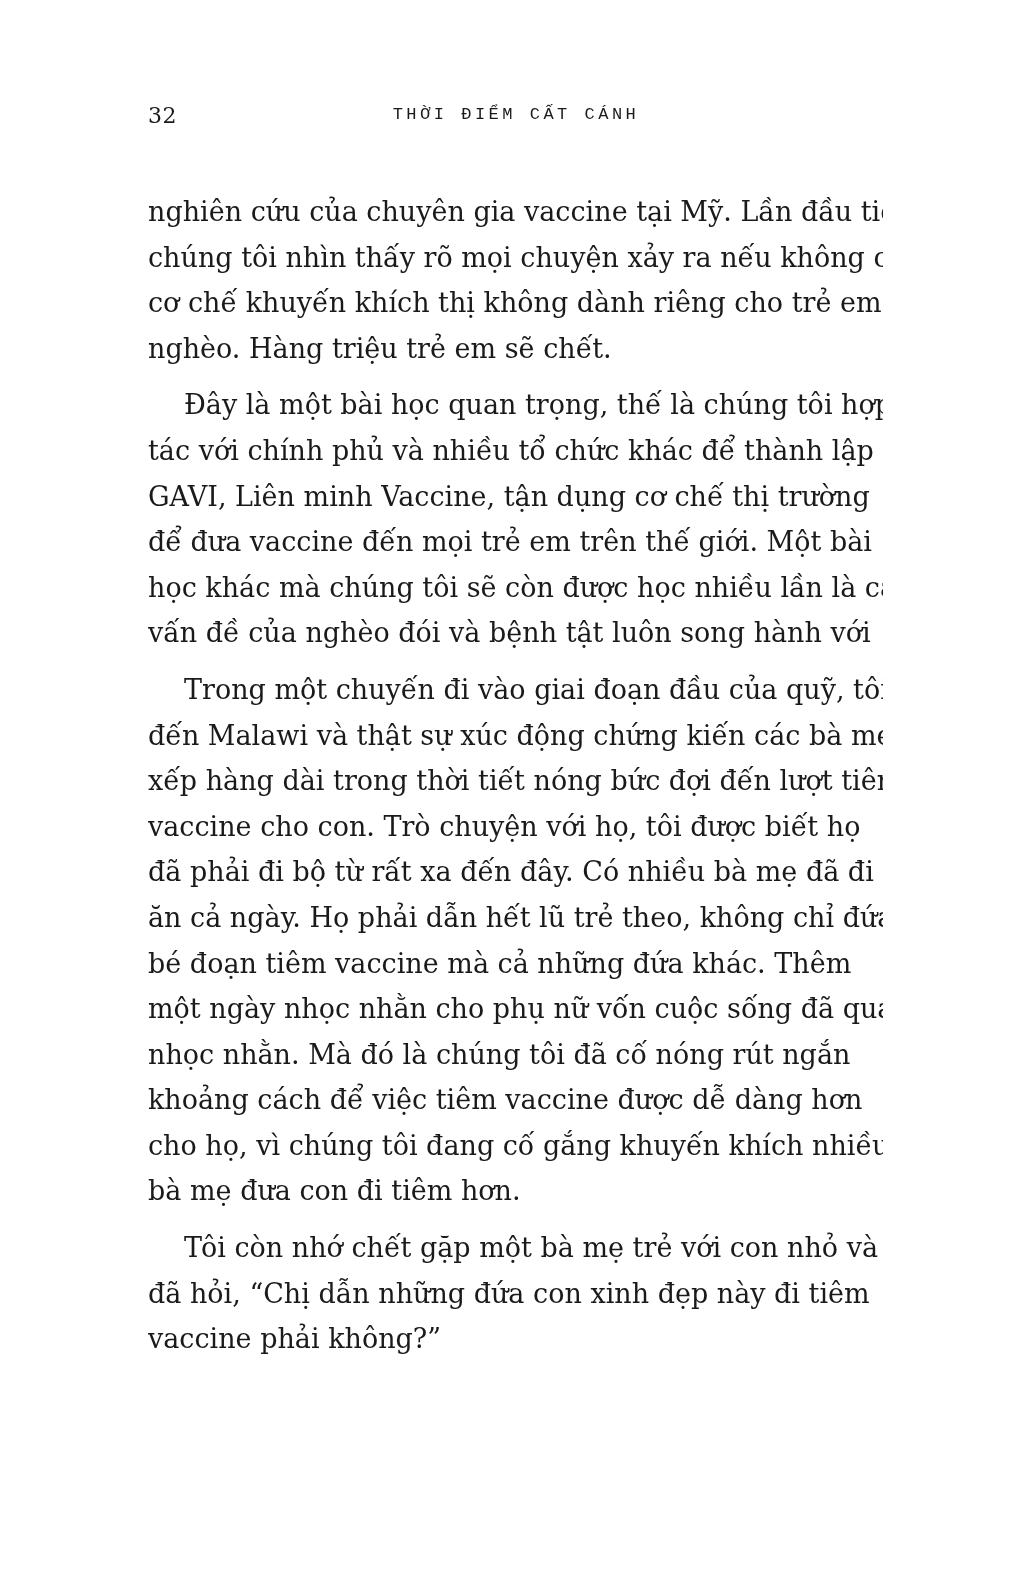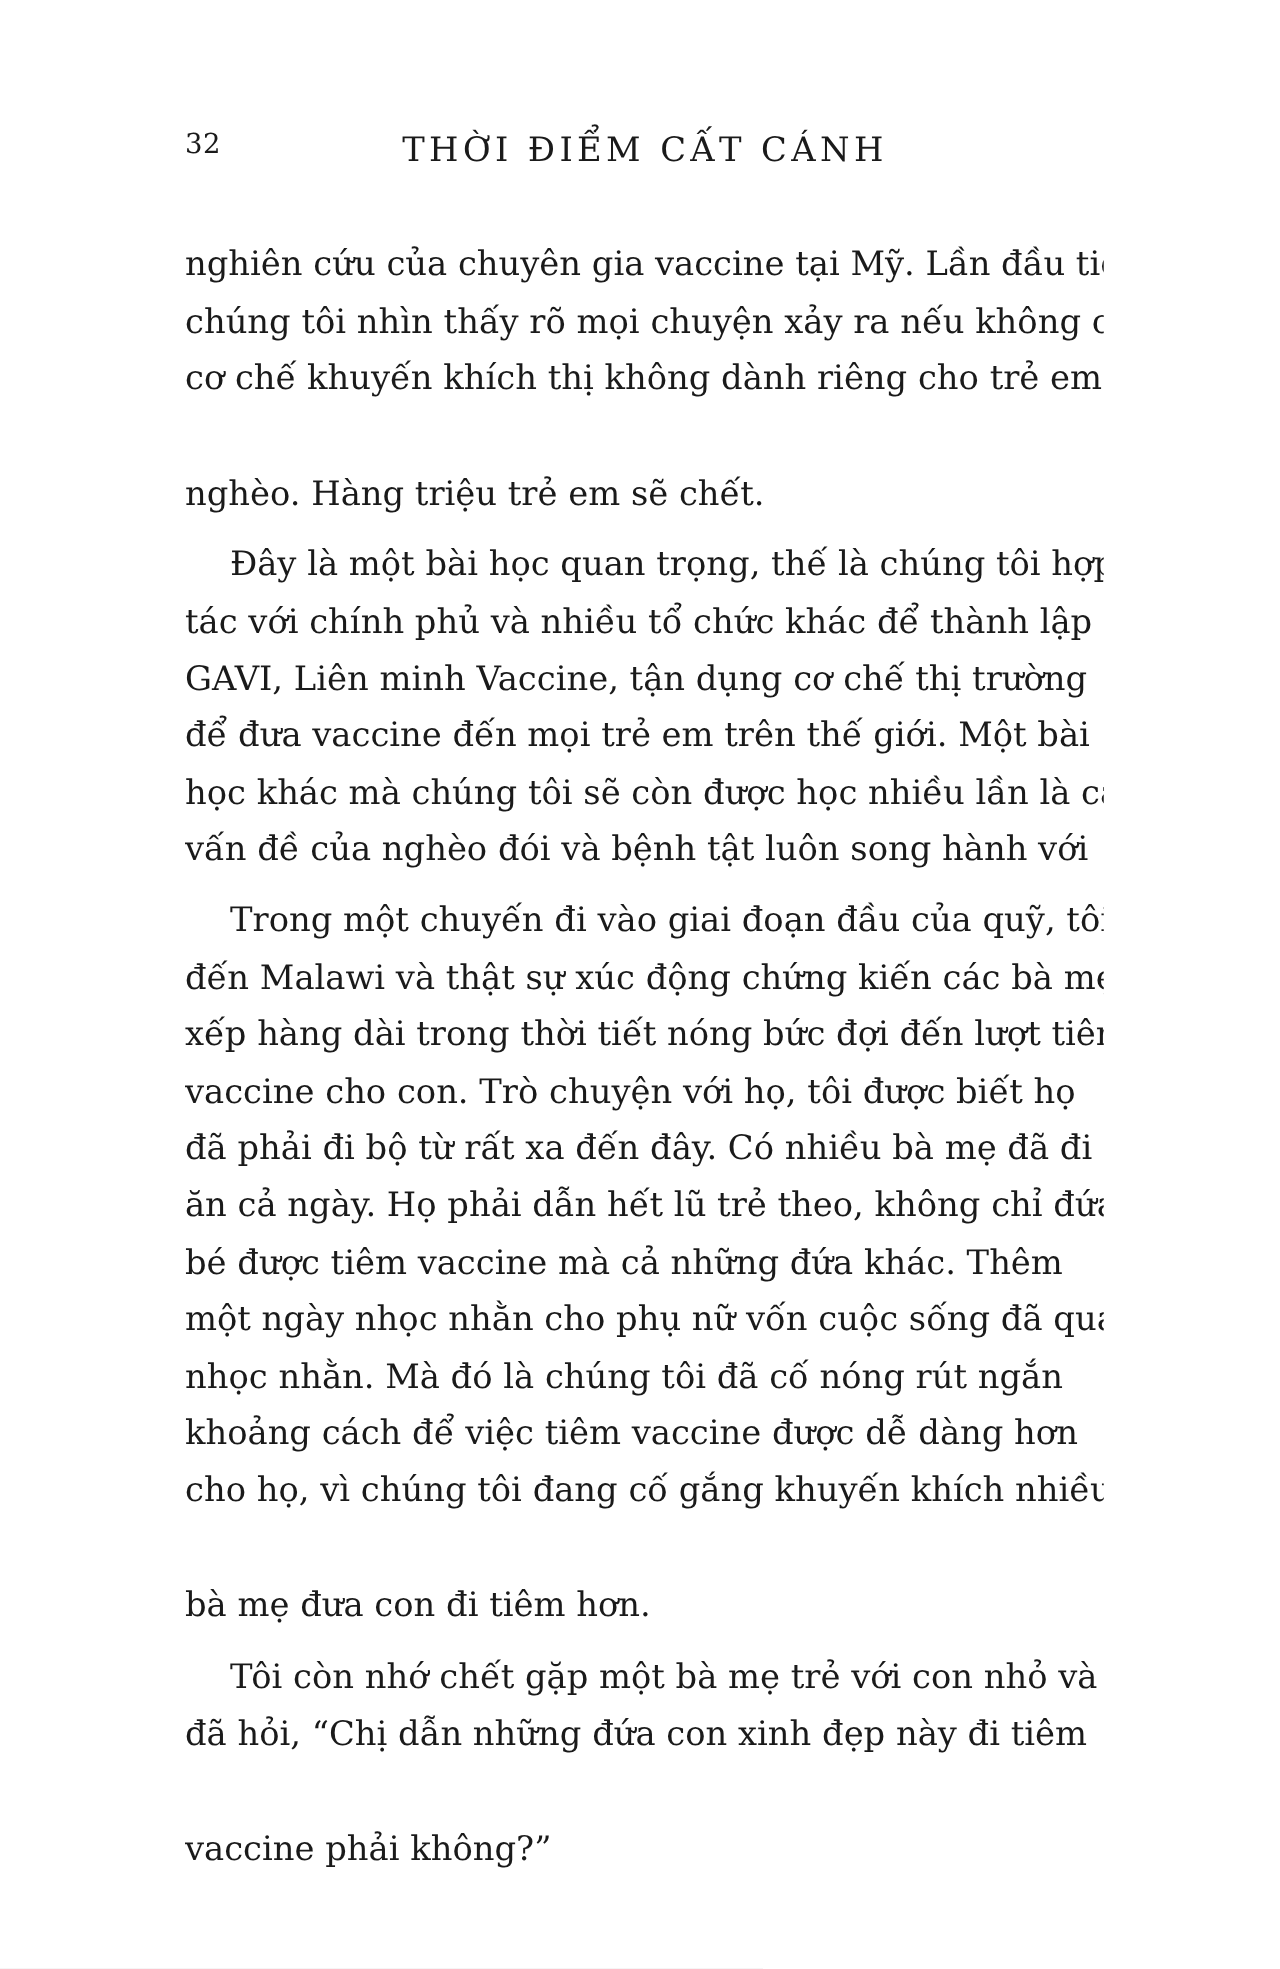--- a/index.html
+++ b/index.html
@@ -30,23 +30,24 @@
     top: 2px;
     font-size: 22px;
     letter-spacing: 0.5px;
   }
   .running-title {
     position: absolute;
     left: 0;
     right: 0;
     top: 4px;
     text-align: center;
-    font-size: 27px;
+    font-size: 17px;
     letter-spacing: 3.5px;
     text-transform: uppercase;
+    font-family: Liberation Mono, monospace;
   }
   .body-text {
     position: absolute;
     top: 189px;
     left: 148px;
     width: 735px;
   }
   .paragraph {
     margin: 0;
     padding: 0;
@@ -65,21 +66,20 @@
   }
   
   .text-line::after {
     content: "";
     display: inline-block;
     width: 100%;
   }
   .text-line.last-line {
     text-align: left;
     text-align-last: left;
-    margin-top: 47px;
   }
   .text-line.last-line::after {
     content: none;
   }
   .text-line.indented {
     padding-left: 36px;
   }
 </style>
 </head>
 <body>
@@ -104,21 +104,21 @@
         <div class="text-line">học khác mà chúng tôi sẽ còn được học nhiều lần là các</div>
         <div class="text-line">vấn đề của nghèo đói và bệnh tật luôn song hành với</div>
       </div>
       <div class="paragraph">
         <div class="text-line indented">Trong một chuyến đi vào giai đoạn đầu của quỹ, tôi</div>
         <div class="text-line">đến Malawi và thật sự xúc động chứng kiến các bà mẹ</div>
         <div class="text-line">xếp hàng dài trong thời tiết nóng bức đợi đến lượt tiêm</div>
         <div class="text-line">vaccine cho con. Trò chuyện với họ, tôi được biết họ</div>
         <div class="text-line">đã phải đi bộ từ rất xa đến đây. Có nhiều bà mẹ đã đi</div>
         <div class="text-line">ăn cả ngày. Họ phải dẫn hết lũ trẻ theo, không chỉ đứa</div>
-        <div class="text-line">bé được tiêm vaccine mà cả những đứa khác. Thêm</div>
+        <div class="text-line">bé đoạn tiêm vaccine mà cả những đứa khác. Thêm</div>
         <div class="text-line">một ngày nhọc nhằn cho phụ nữ vốn cuộc sống đã quá</div>
         <div class="text-line">nhọc nhằn. Mà đó là chúng tôi đã cố nóng rút ngắn</div>
         <div class="text-line">khoảng cách để việc tiêm vaccine được dễ dàng hơn</div>
         <div class="text-line">cho họ, vì chúng tôi đang cố gắng khuyến khích nhiều</div>
         <div class="text-line last-line">bà mẹ đưa con đi tiêm hơn.</div>
       </div>
       <div class="paragraph">
         <div class="text-line indented">Tôi còn nhớ chết gặp một bà mẹ trẻ với con nhỏ và</div>
         <div class="text-line">đã hỏi, “Chị dẫn những đứa con xinh đẹp này đi tiêm</div>
         <div class="text-line last-line">vaccine phải không?”</div>

